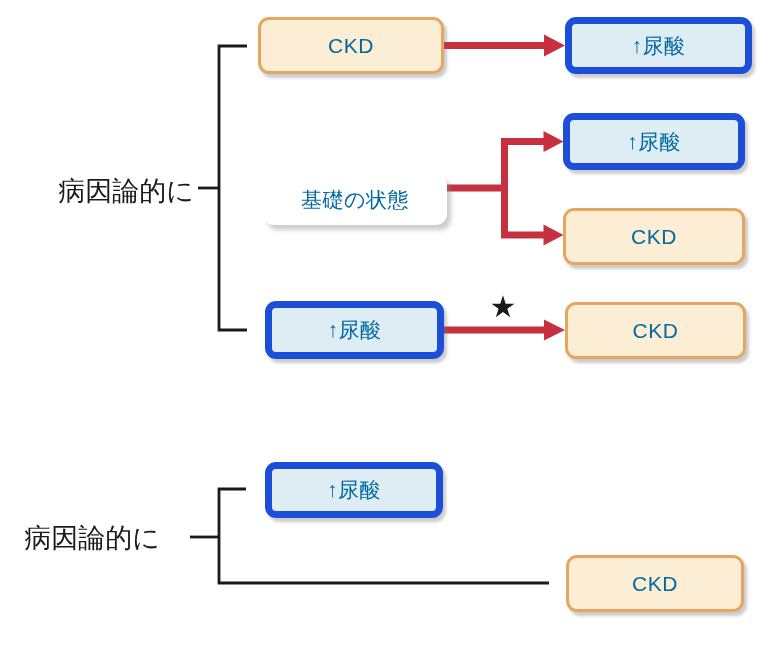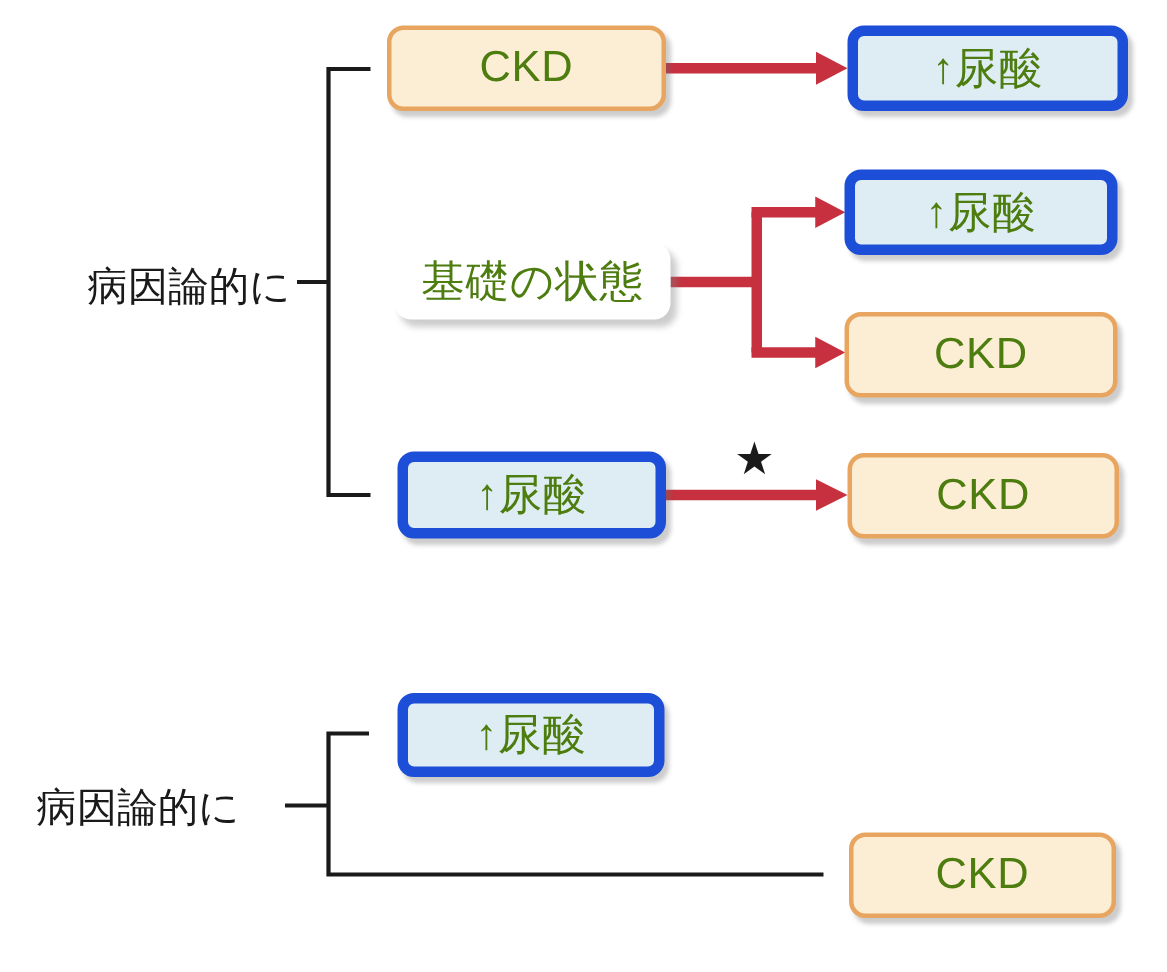--- a/index.html
+++ b/index.html
@@ -23,23 +23,23 @@
     width: 778px;
     height: 648px;
   }
   .node {
     position: absolute;
     box-sizing: border-box;
     display: flex;
     align-items: center;
     justify-content: center;
     border-radius: 11px;
-    font-size: 29px;
+    font-size: 21px;
     letter-spacing: 0.5px;
-    color: #4d7c0f;
+    color: #0369a1;
     box-shadow: 3px 4px 3px rgba(110, 110, 110, 0.35);
     white-space: nowrap;
   }
   .node.orange {
     background: #FCEDD5;
     border: 3px solid #E8A55F;
   }
   .node.blue {
     background: #DEEDF4;
     border: 7px solid #1d4ed8;
@@ -117,21 +117,21 @@
   </div>
 
   <div class="group-label coexist">
     <div>病因論的に</div>
   </div>
 
   <div class="node orange" style="left:258px; top:17px; width:186px; height:57px;">CKD</div>
   <div class="node blue" style="left:565px; top:17px; width:187px; height:57px;">↑尿酸</div>
 
   <div class="node blue" style="left:563px; top:113px; width:182px; height:57px;">↑尿酸</div>
-  <div class="node white" style="left:263px; top:162px; width:184px; height:51px;">基礎の状態</div>
+  <div class="node white" style="left:263px; top:174px; width:184px; height:51px;">基礎の状態</div>
   <div class="node orange" style="left:563px; top:208px; width:182px; height:57px;">CKD</div>
 
   <div class="node blue" style="left:265px; top:301px; width:179px; height:58px;">↑尿酸</div>
   <div class="node orange" style="left:565px; top:302px; width:181px; height:57px;">CKD</div>
   <span class="star-annotation">★</span>
 
   <div class="node blue" style="left:265px; top:462px; width:178px; height:56px;">↑尿酸</div>
   <div class="node orange" style="left:566px; top:555px; width:178px; height:57px;">CKD</div>
 
 </div>

